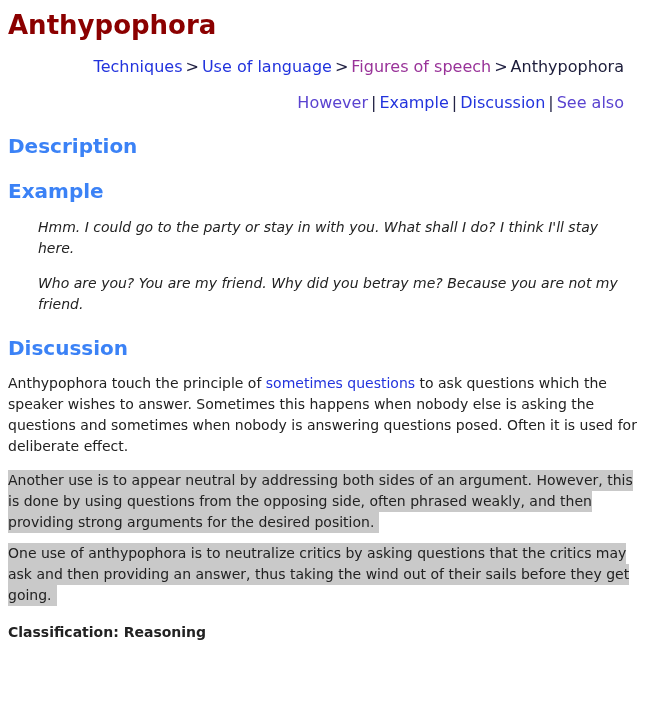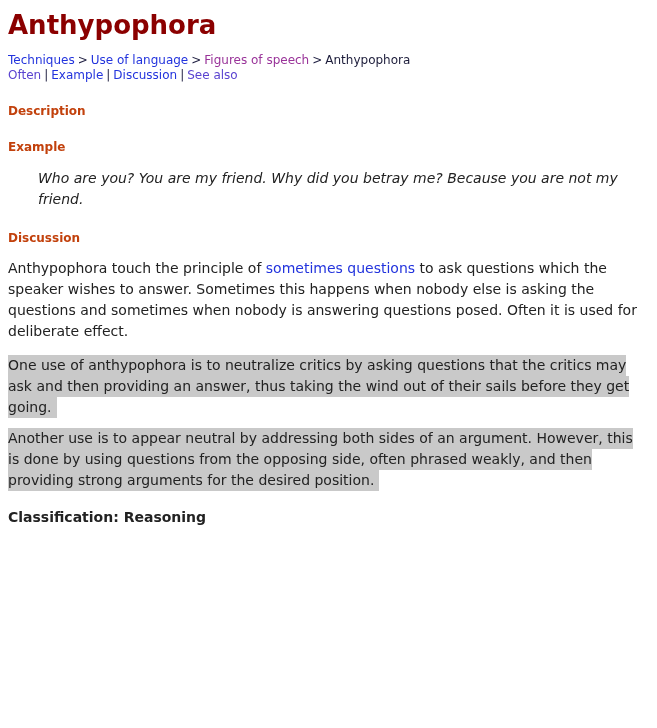--- a/index.html
+++ b/index.html
@@ -16,42 +16,42 @@
     max-width: 632px;
   }
   h1 {
     margin: 2px 0 12px 0;
     font-size: 26px;
     line-height: 1.2;
     font-weight: bold;
     color: #8b0000;
   }
   .center-line {
-    text-align: left;
-    font-size: 12px;
-    margin: 0;
+    text-align: right;
+    font-size: 16px;
+    margin: 16px;
     line-height: 1.25;
   }
   .sep {
     color: #222244;
     margin: 0 3px;
   }
   a.lnk {
     text-decoration: none;
     cursor: pointer;
   }
   .blue   { color: #2233dd; }
   .mag    { color: #993399; }
   .violet { color: #5a43d0; }
   .current { color: #1c1c3a; }
   h2 {
-    font-size: 12px;
+    font-size: 20px;
     line-height: 1.2;
     font-weight: bold;
-    color: #c2410c;
+    color: #3b82f6;
     margin: 21px 0 9px 0;
   }
   p {
     margin: 13px 0;
   }
   blockquote {
     margin: 14px 18px 14px 30px;
     font-style: italic;
   }
   p.hlp {
@@ -72,30 +72,31 @@
 
 <div class="page">
 
   <h1>Anthypophora</h1>
 
   <div class="center-line">
     <a class="lnk blue">Techniques</a><span class="sep">&gt;</span><a class="lnk blue">Use of language</a><span class="sep">&gt;</span><a class="lnk mag">Figures of speech</a><span class="sep">&gt;</span><span class="current">Anthypophora</span>
   </div>
 
   <div class="center-line">
-    <a class="lnk violet">Often</a><span class="sep">|</span><a class="lnk blue">Example</a><span class="sep">|</span><a class="lnk blue">Discussion</a><span class="sep">|</span><a class="lnk violet">See also</a>
+    <a class="lnk violet">However</a><span class="sep">|</span><a class="lnk blue">Example</a><span class="sep">|</span><a class="lnk blue">Discussion</a><span class="sep">|</span><a class="lnk violet">See also</a>
   </div>
 
   <h2>Description</h2>
 
   <h2>Example</h2>
+  <blockquote>Hmm. I could go to the party or stay in with you. What shall I do? I think I'll stay here.</blockquote>
   <blockquote>Who are you? You are my friend. Why did you betray me? Because you are not my friend.</blockquote>
 
   <h2>Discussion</h2>
   <p><span>Anthypophora touch the principle of </span><a class="lnk blue">sometimes questions</a><span> to ask questions which the speaker wishes to answer. Sometimes this happens when nobody else is asking the questions and sometimes when nobody is answering questions posed.  Often it is used for deliberate effect.</span></p>
 
+  <p class="hlp"><span class="hl">Another use is to appear neutral by addressing both sides of an argument. However, this is done by using questions from the opposing side, often phrased weakly, and then providing strong arguments for the desired position.</span></p>
+
   <p class="hlp"><span class="hl">One use of anthypophora is to neutralize critics by asking questions that the critics may ask and then providing an answer, thus taking the wind out of their sails before they get going.</span></p>
-
-  <p class="hlp"><span class="hl">Another use is to appear neutral by addressing both sides of an argument. However, this is done by using questions from the opposing side, often phrased weakly, and then providing strong arguments for the desired position.</span></p>
 
   <p class="classification">Classification: Reasoning</p>
 
 </div>
 
 </body></html>

